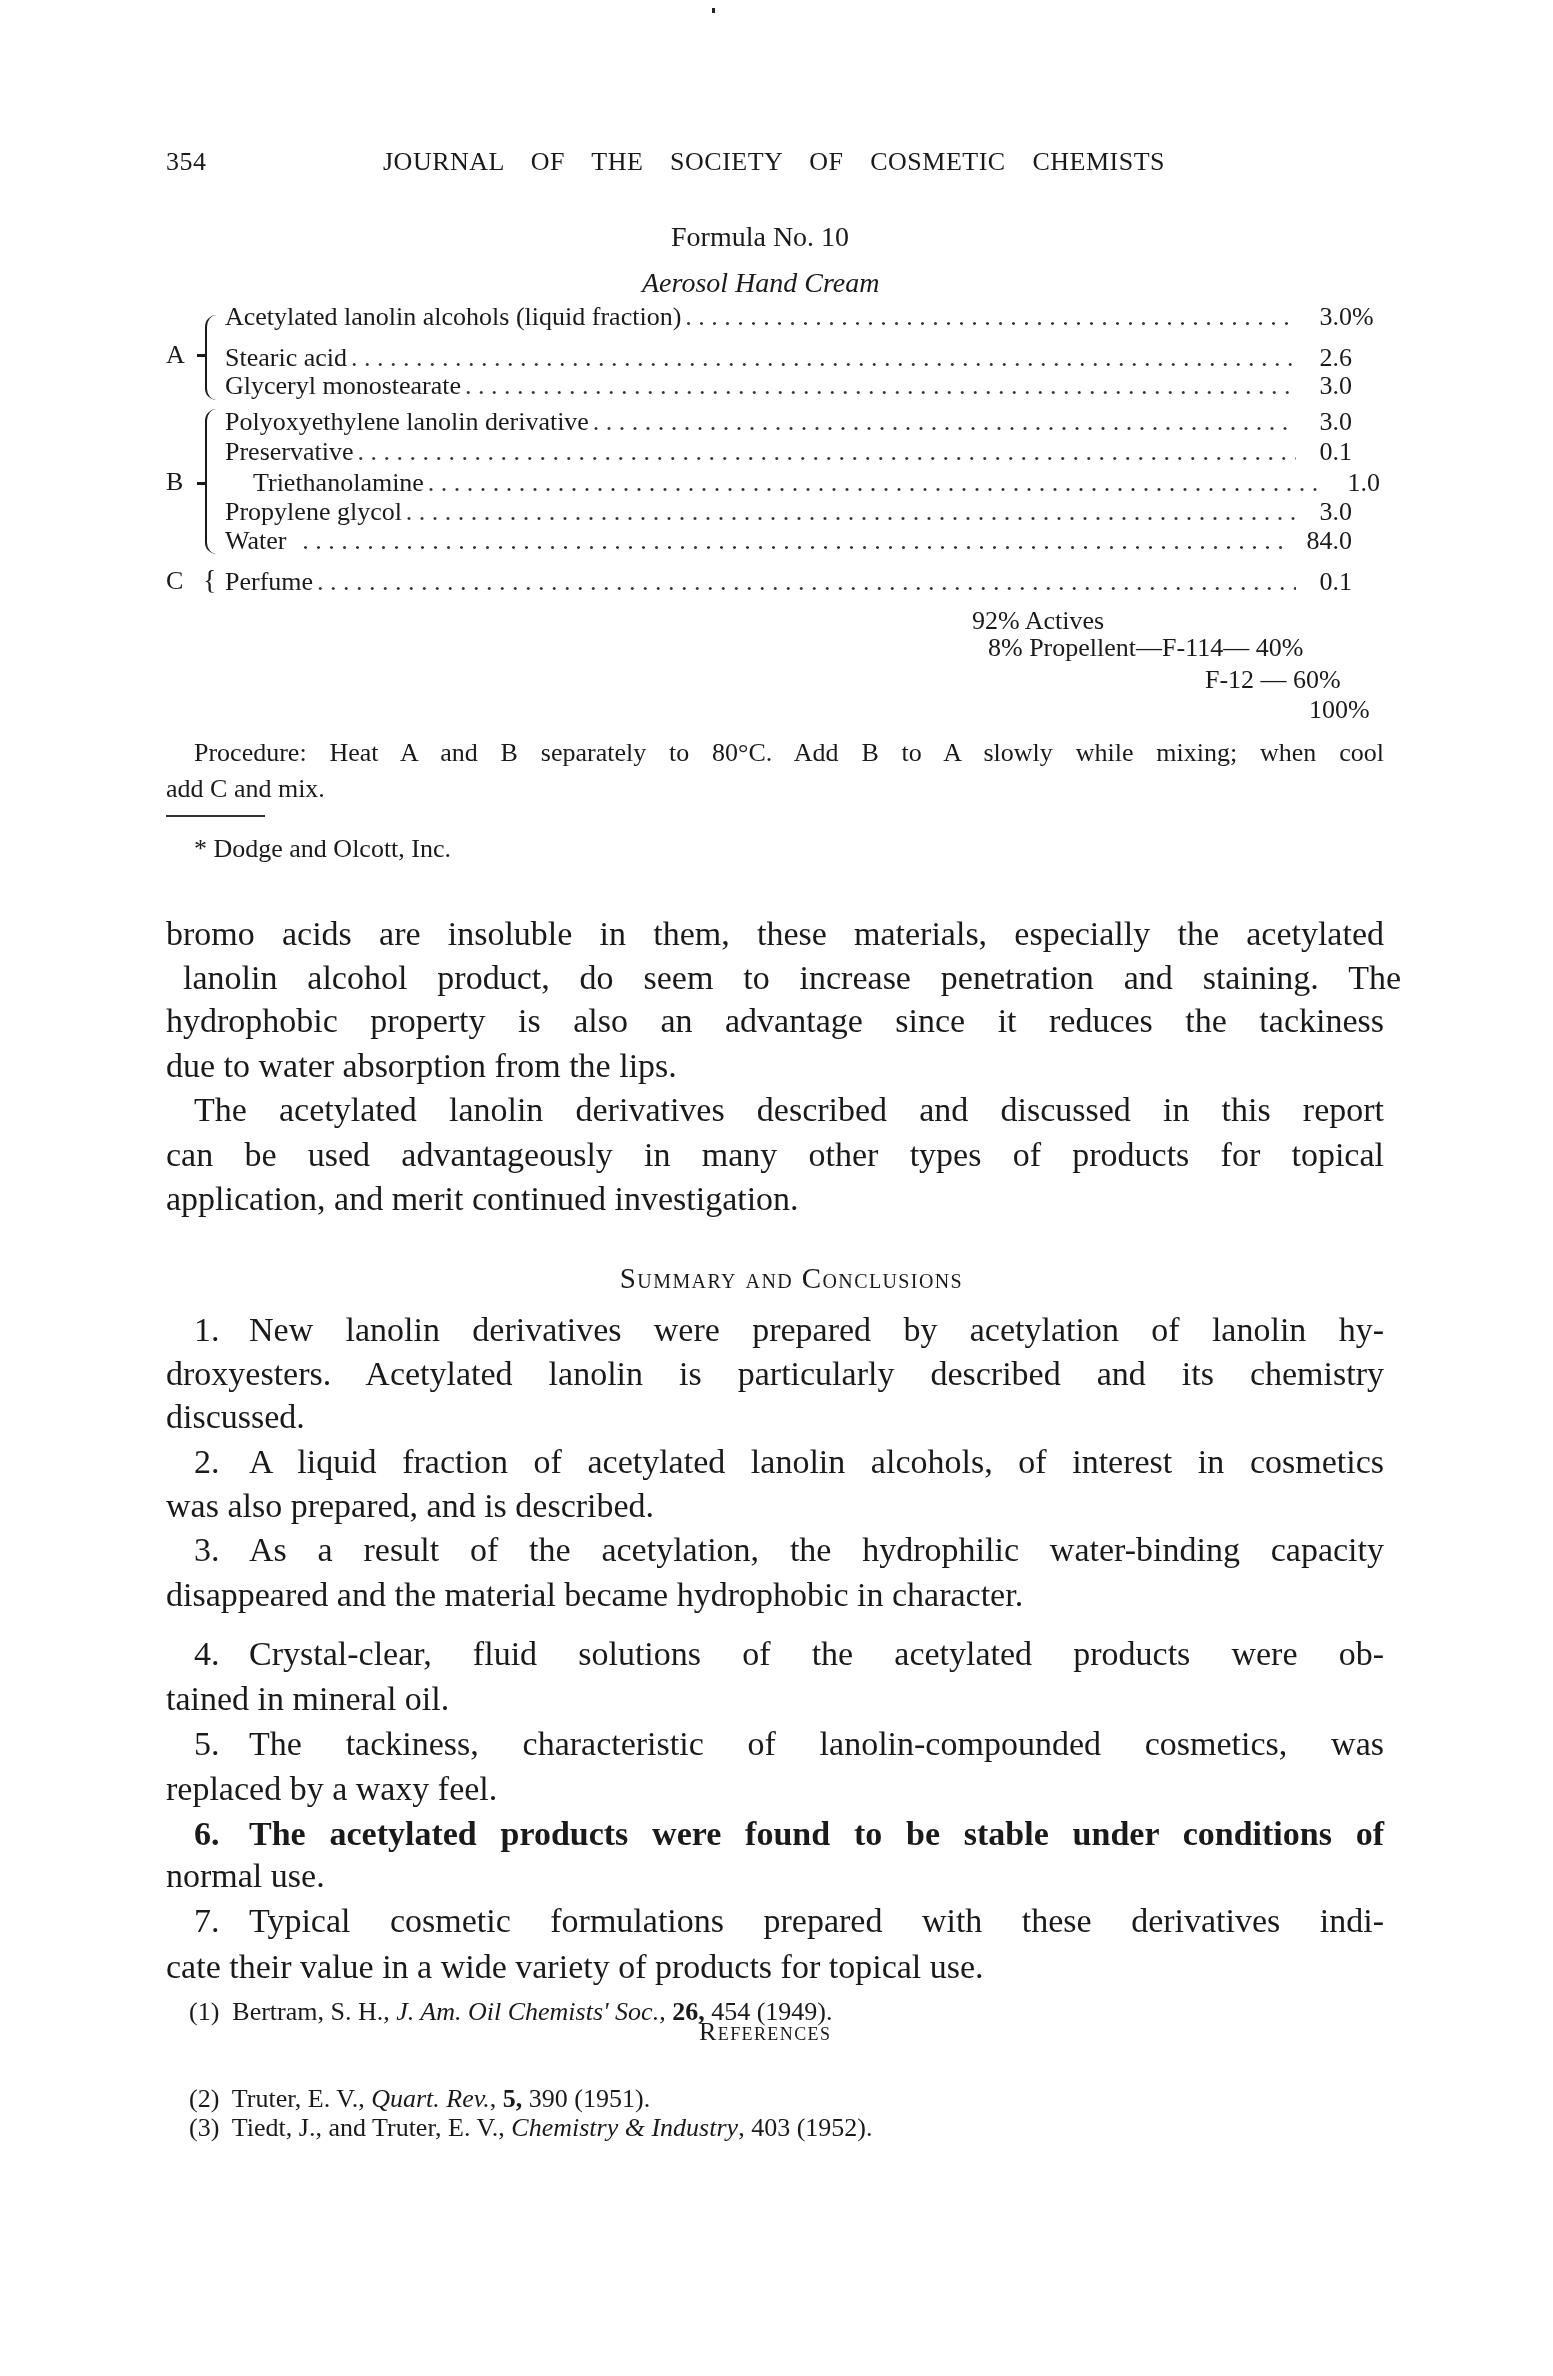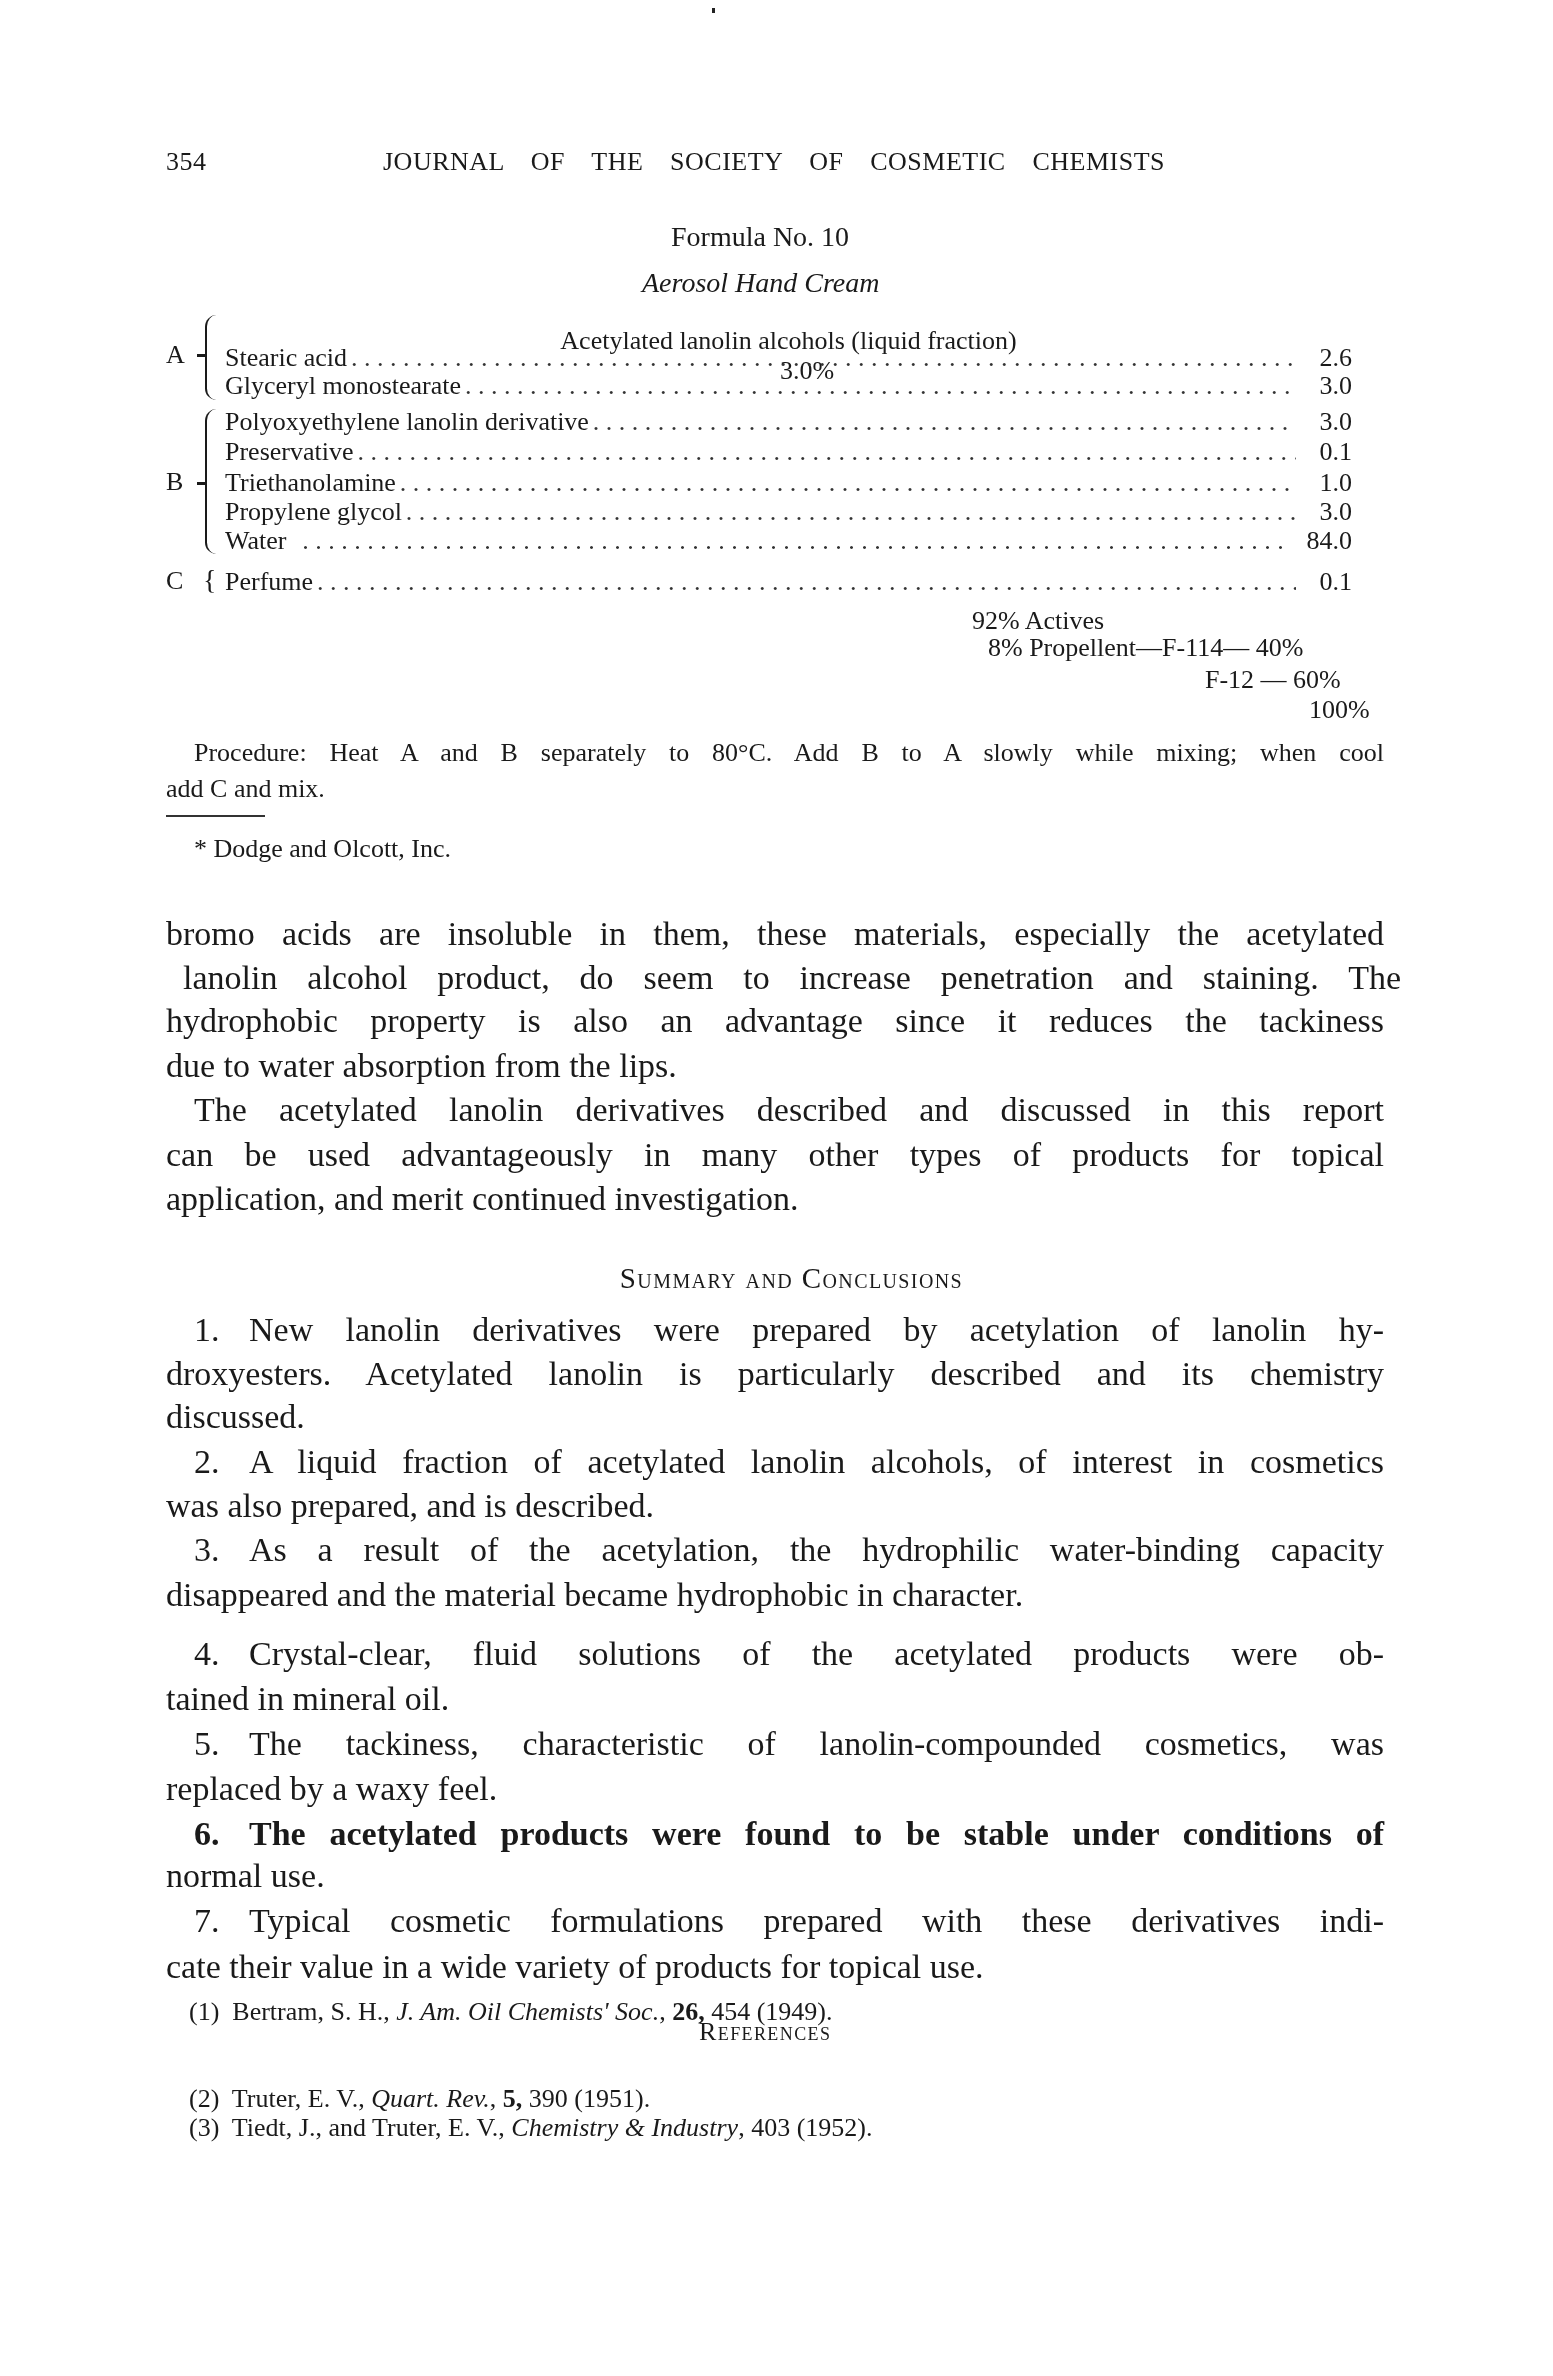--- a/index.html
+++ b/index.html
@@ -48,21 +48,21 @@
 <div class="abs hdr" style="left:166px; top:149px;">354</div>
 <div class="abs hdr" style="left:383px; top:149px; width:782px; text-align:justify; text-align-last:justify;">JOURNAL OF THE SOCIETY OF COSMETIC CHEMISTS</div>
 
 <div class="abs formula-title" style="left:671px; top:223px;">Formula No. 10</div>
 <div class="abs formula-sub" style="left:642px; top:269px;">Aerosol Hand Cream</div>
 
 <div class="group-label" style="left:166px; top:342px;">A</div>
 <div class="brace" style="left:205px; top:315px; height:85px;"></div>
 <div class="brace-tip" style="left:197px; top:354px;"></div>
 
-<div class="tbl-row" style="top:326px;flex-direction:column;">
+<div class="tbl-row" style="top:302px;">
   <span class="name">Acetylated lanolin alcohols (liquid fraction)</span>
   <span class="dots"></span>
   <span class="val"><span>3.0</span><span class="pct">%</span></span>
 </div>
 <div class="tbl-row" style="top:343px;">
   <span class="name">Stearic acid</span>
   <span class="dots"></span>
   <span class="val">2.6</span>
 </div>
 <div class="tbl-row" style="top:371px;">
@@ -78,21 +78,21 @@
 <div class="tbl-row" style="top:407px;">
   <span class="name">Polyoxyethylene lanolin derivative</span>
   <span class="dots"></span>
   <span class="val">3.0</span>
 </div>
 <div class="tbl-row" style="top:437px;">
   <span class="name">Preservative</span>
   <span class="dots"></span>
   <span class="val">0.1</span>
 </div>
-<div class="tbl-row" style="top:468px;">
+<div class="tbl-row" style="top:468px;margin-left:28px;">
   <span class="name">Triethanolamine</span>
   <span class="dots"></span>
   <span class="val">1.0</span>
 </div>
 <div class="tbl-row" style="top:497px;">
   <span class="name">Propylene glycol</span>
   <span class="dots"></span>
   <span class="val">3.0</span>
 </div>
 <div class="tbl-row" style="top:526px;gap:12px;">

